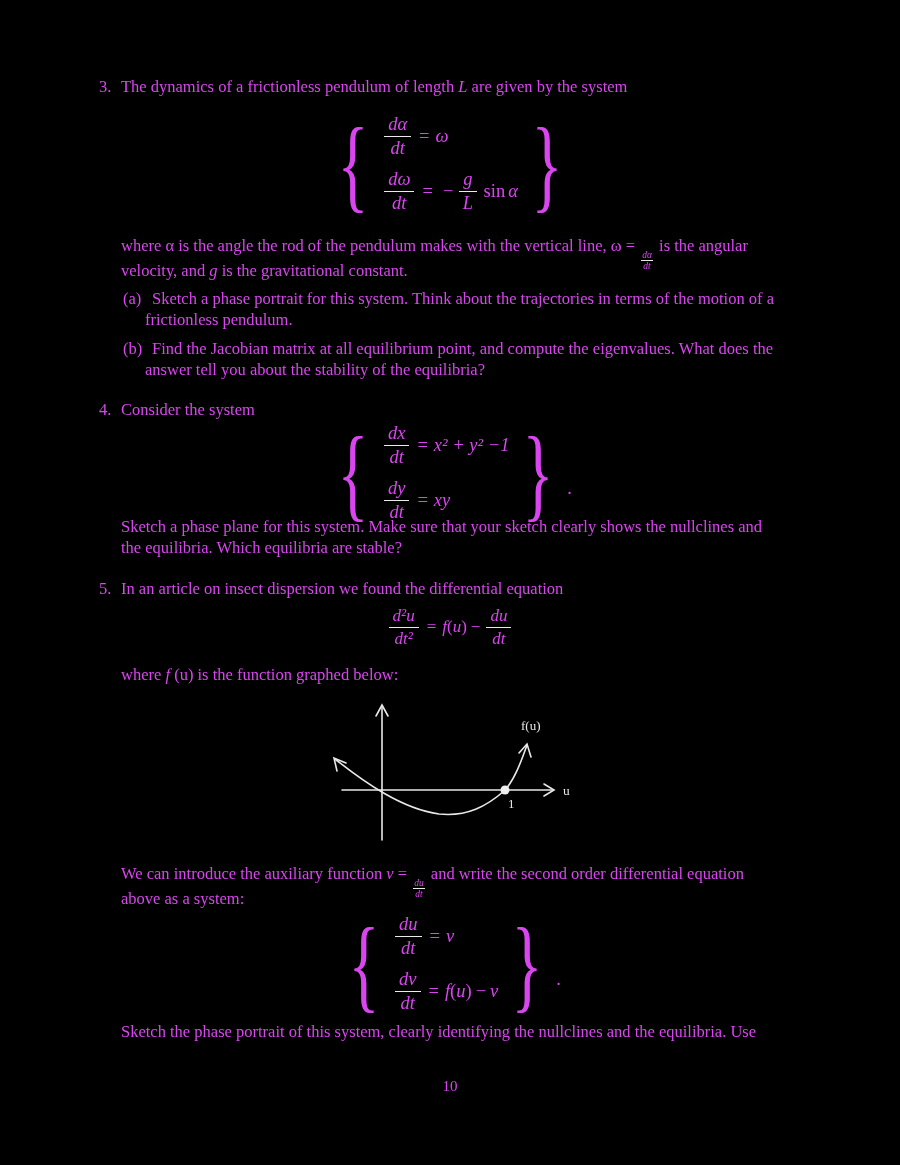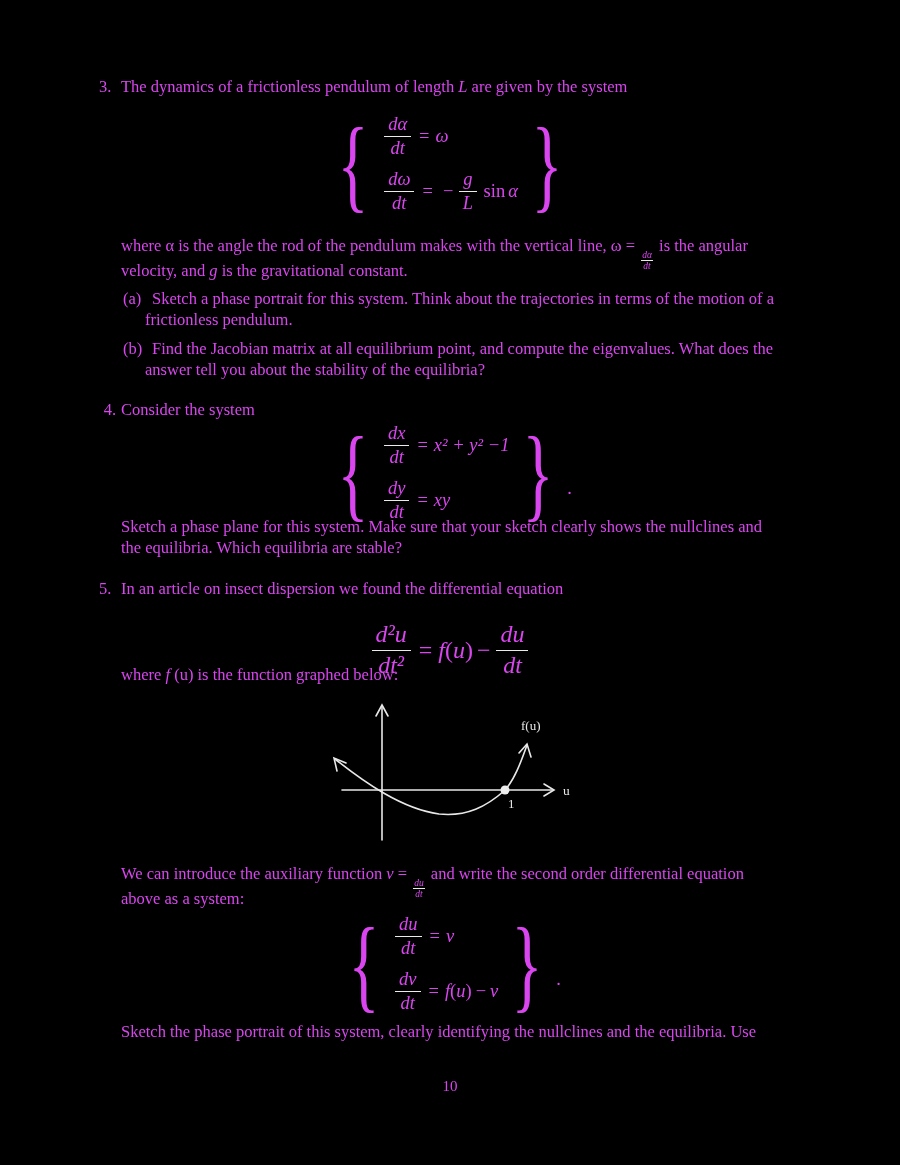--- a/index.html
+++ b/index.html
@@ -79,21 +79,21 @@
         <span class="den">dt</span>
       </span><span> is the angular</span></div>
   <div class="line" style="left:121px;top:260px;"><span>velocity, and </span><i class="mi">g</i><span> is the gravitational constant.</span></div>
 
   <div class="line" style="left:123px;top:288px;"><span class="submarker">(a)</span><span>Sketch a phase portrait for this system. Think about the trajectories in terms of the motion of a</span></div>
   <div class="line" style="left:145px;top:309px;"><span>frictionless pendulum.</span></div>
 
   <div class="line" style="left:145px;top:359px;"><span>answer tell you about the stability of the equilibria?</span></div>
   <div class="line" style="left:123px;top:338px;"><span class="submarker">(b)</span><span>Find the Jacobian matrix at all equilibrium point, and compute the eigenvalues. What does the</span></div>
 
-  <div class="line" style="left:99px;top:399px;text-align:center;"><span class="marker">4.</span><span>Consider the system</span></div>
+  <div class="line" style="left:99px;top:399px;"><span class="marker">4.</span><span>Consider the system</span></div>
 
   <div class="eq-row" style="top:423px;">
     <div class="system">
       <span class="brace">{</span>
       <div class="rows">
         <div class="row">
           <span class="frac">
               <span class="num mi">dx</span>
               <span class="den mi">dt</span>
             </span>
@@ -113,21 +113,21 @@
       <span class="sys-period">.</span>
     </div>
   </div>
 
   <div class="line" style="left:121px;top:516px;"><span>Sketch a phase plane for this system. Make sure that your sketch clearly shows the nullclines and</span></div>
   <div class="line" style="left:121px;top:537px;"><span>the equilibria. Which equilibria are stable?</span></div>
 
   <div class="line" style="left:99px;top:578px;"><span class="marker">5.</span><span>In an article on insect dispersion we found the differential equation</span></div>
 
   <div class="eq-row" style="top:606px;">
-    <div class="row" style="font-size:24px;margin-top:15px;">
+    <div class="row" style="font-size:17px;">
       <span class="frac">
           <span class="num mi">d²u</span>
           <span class="den mi">dt²</span>
         </span>
       <span class="op">=</span>
       <i class="mi">f</i>
         <span>(</span>
         <i class="mi">u</i>
         <span>)</span>
       <span class="opm">−</span>

